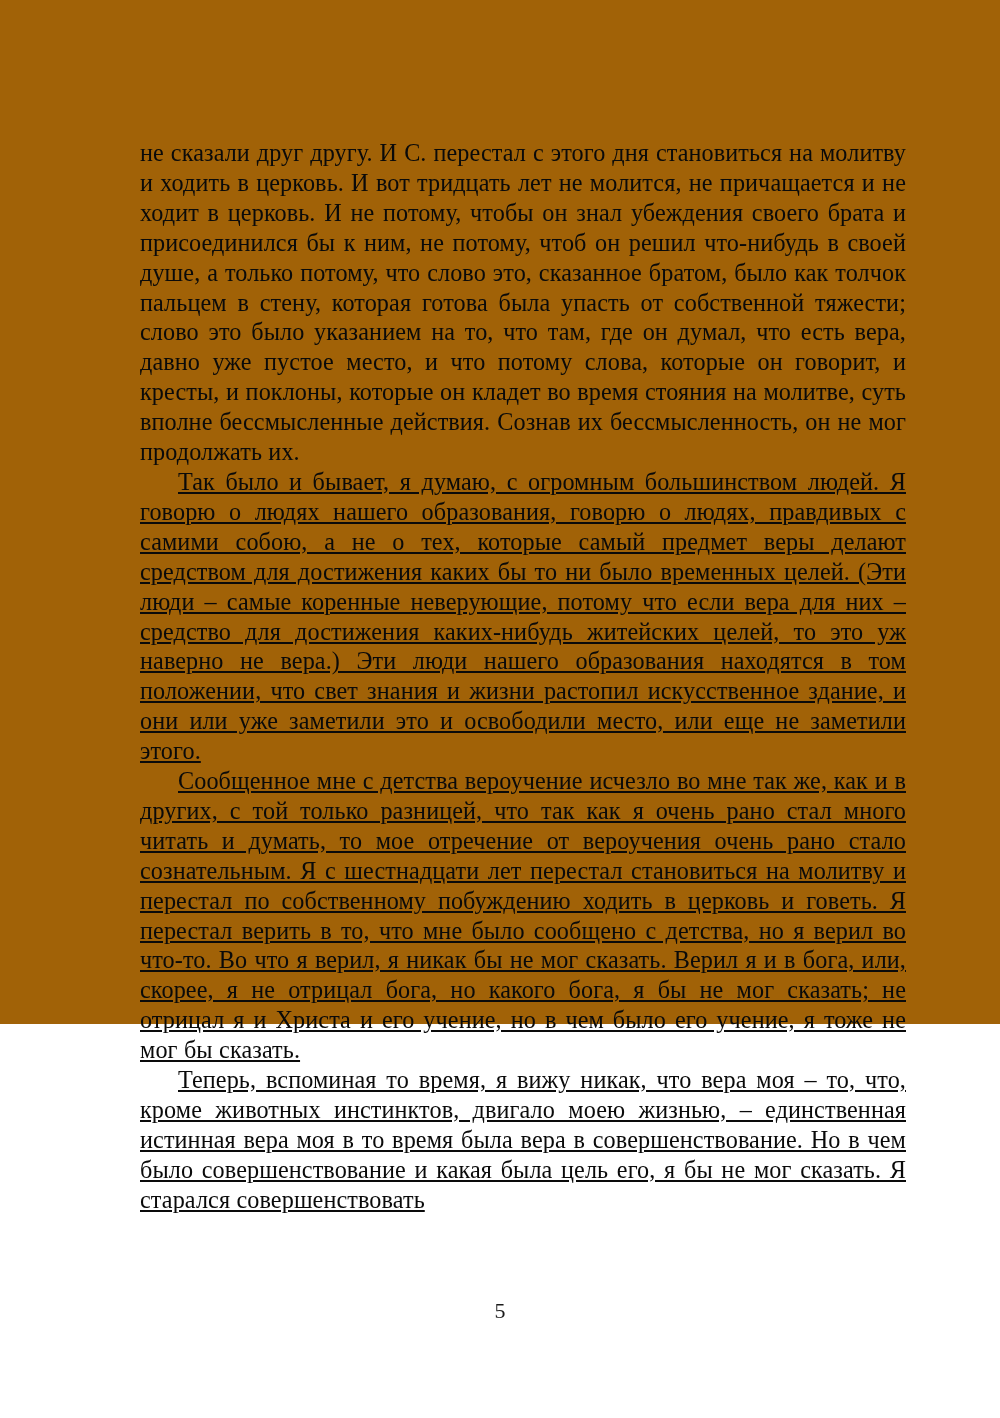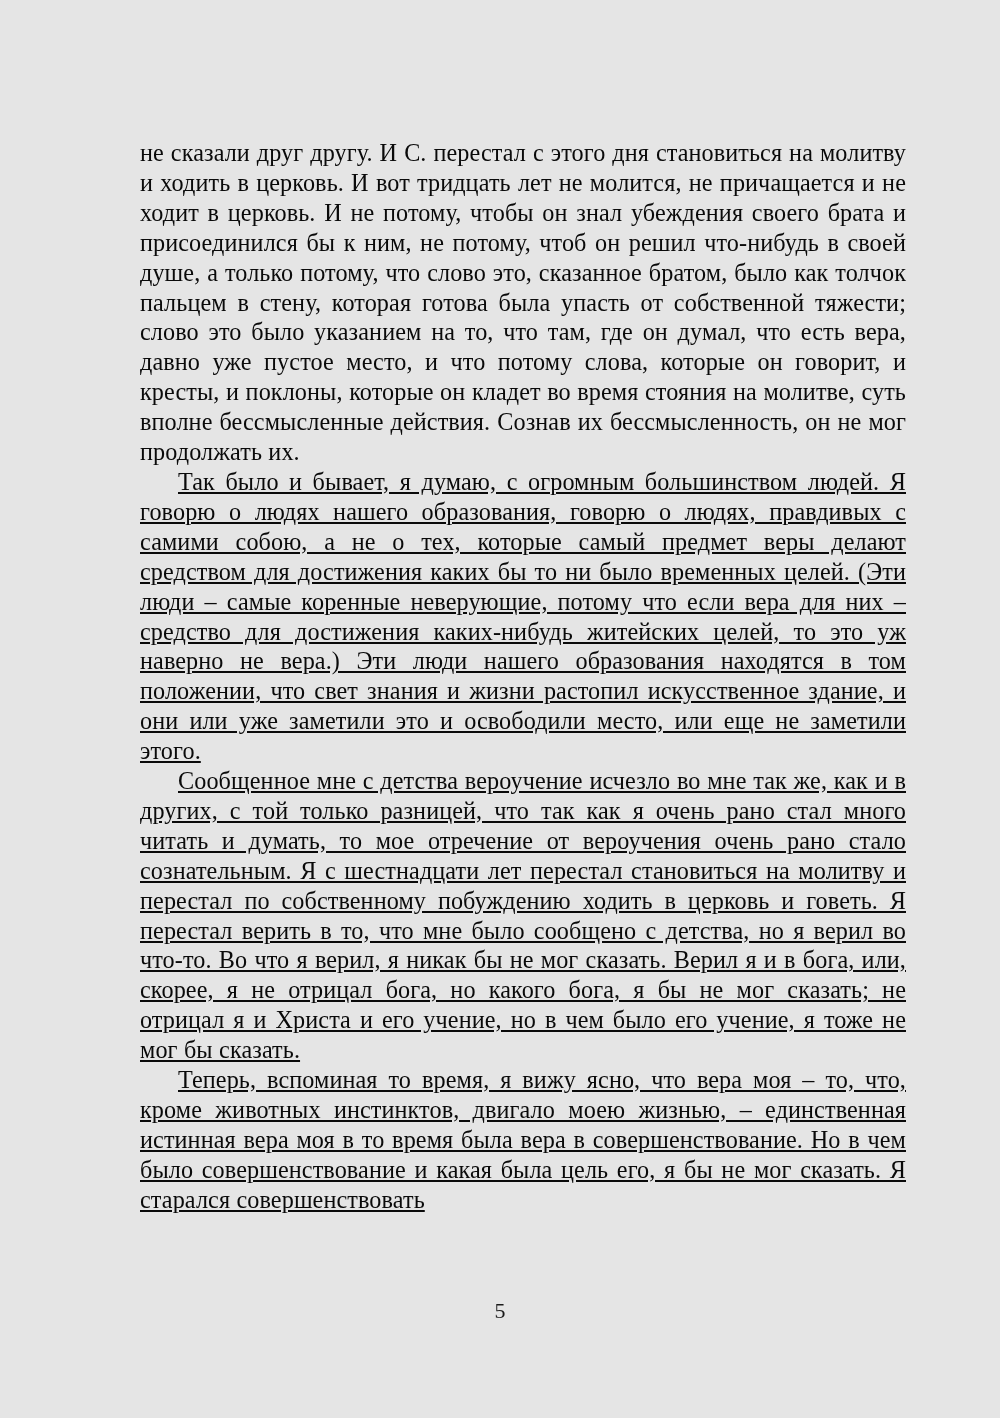--- a/index.html
+++ b/index.html
@@ -16,22 +16,22 @@
     font-family: "Liberation Serif", "DejaVu Serif", serif;
     color: #000000;
     -webkit-font-smoothing: antialiased;
   }
 
   .page {
     position: absolute;
     left: 0;
     top: 0;
     width: 1000px;
-    height: 1418px;
-    background: #e5e5e5;
+    height: 1024px;
+    background: #a16207;
   }
 
   .text-block {
     position: absolute;
     left: 140px;
     top: 138px;
     width: 766px;
   }
 
   .para {
@@ -76,18 +76,18 @@
 </style>
 </head>
 <body>
 
 <div class="page">
 
   <div class="text-block">
     <p class="para continuation">не сказали друг другу. И С. перестал с этого дня становиться на молитву и ходить в церковь. И вот тридцать лет не молится, не причащается и не ходит в церковь. И не потому, чтобы он знал убеждения своего брата и присоединился бы к ним, не потому, чтоб он решил что-нибудь в своей душе, а только потому, что слово это, сказанное братом, было как толчок пальцем в стену, которая готова была упасть от собственной тяжести; слово это было указанием на то, что там, где он думал, что есть вера, давно уже пустое место, и что потому слова, которые он говорит, и кресты, и поклоны, которые он кладет во время стояния на молитве, суть вполне бессмысленные действия. Сознав их бессмысленность, он не мог продолжать их.</p>
     <p class="para">Так было и бывает, я думаю, с огромным большинством людей. Я говорю о людях нашего образования, говорю о людях, правдивых с самими собою, а не о тех, которые самый предмет веры делают средством для достижения каких бы то ни было временных целей. (Эти люди – самые коренные неверующие, потому что если вера для них – средство для достижения каких-нибудь житейских целей, то это уж наверно не вера.) Эти люди нашего образования находятся в том положении, что свет знания и жизни растопил искусственное здание, и они или уже заметили это и освободили место, или еще не заметили этого.</p>
     <p class="para">Сообщенное мне с детства вероучение исчезло во мне так же, как и в других, с той только разницей, что так как я очень рано стал много читать и думать, то мое отречение от вероучения очень рано стало сознательным. Я с шестнадцати лет перестал становиться на молитву и перестал по собственному побуждению ходить в церковь и говеть. Я перестал верить в то, что мне было сообщено с детства, но я верил во что-то. Во что я верил, я никак бы не мог сказать. Верил я и в бога, или, скорее, я не отрицал бога, но какого бога, я бы не мог сказать; не отрицал я и Христа и его учение, но в чем было его учение, я тоже не мог бы сказать.</p>
-    <p class="para">Теперь, вспоминая то время, я вижу ясно, что вера моя – то, что, кроме животных инстинктов, двигало моею жизнью, – единственная истинная вера моя в то время была вера в совершенствование. Но в чем было совершенствование и какая была цель его, я бы не мог сказать. Я старался совершенствовать</p>
+    <p class="para">Теперь, вспоминая то время, я вижу никак, что вера моя – то, что, кроме животных инстинктов, двигало моею жизнью, – единственная истинная вера моя в то время была вера в совершенствование. Но в чем было совершенствование и какая была цель его, я бы не мог сказать. Я старался совершенствовать</p>
   </div>
 
   <div class="folio">5</div>
 
 </div>
 
 </body></html>

